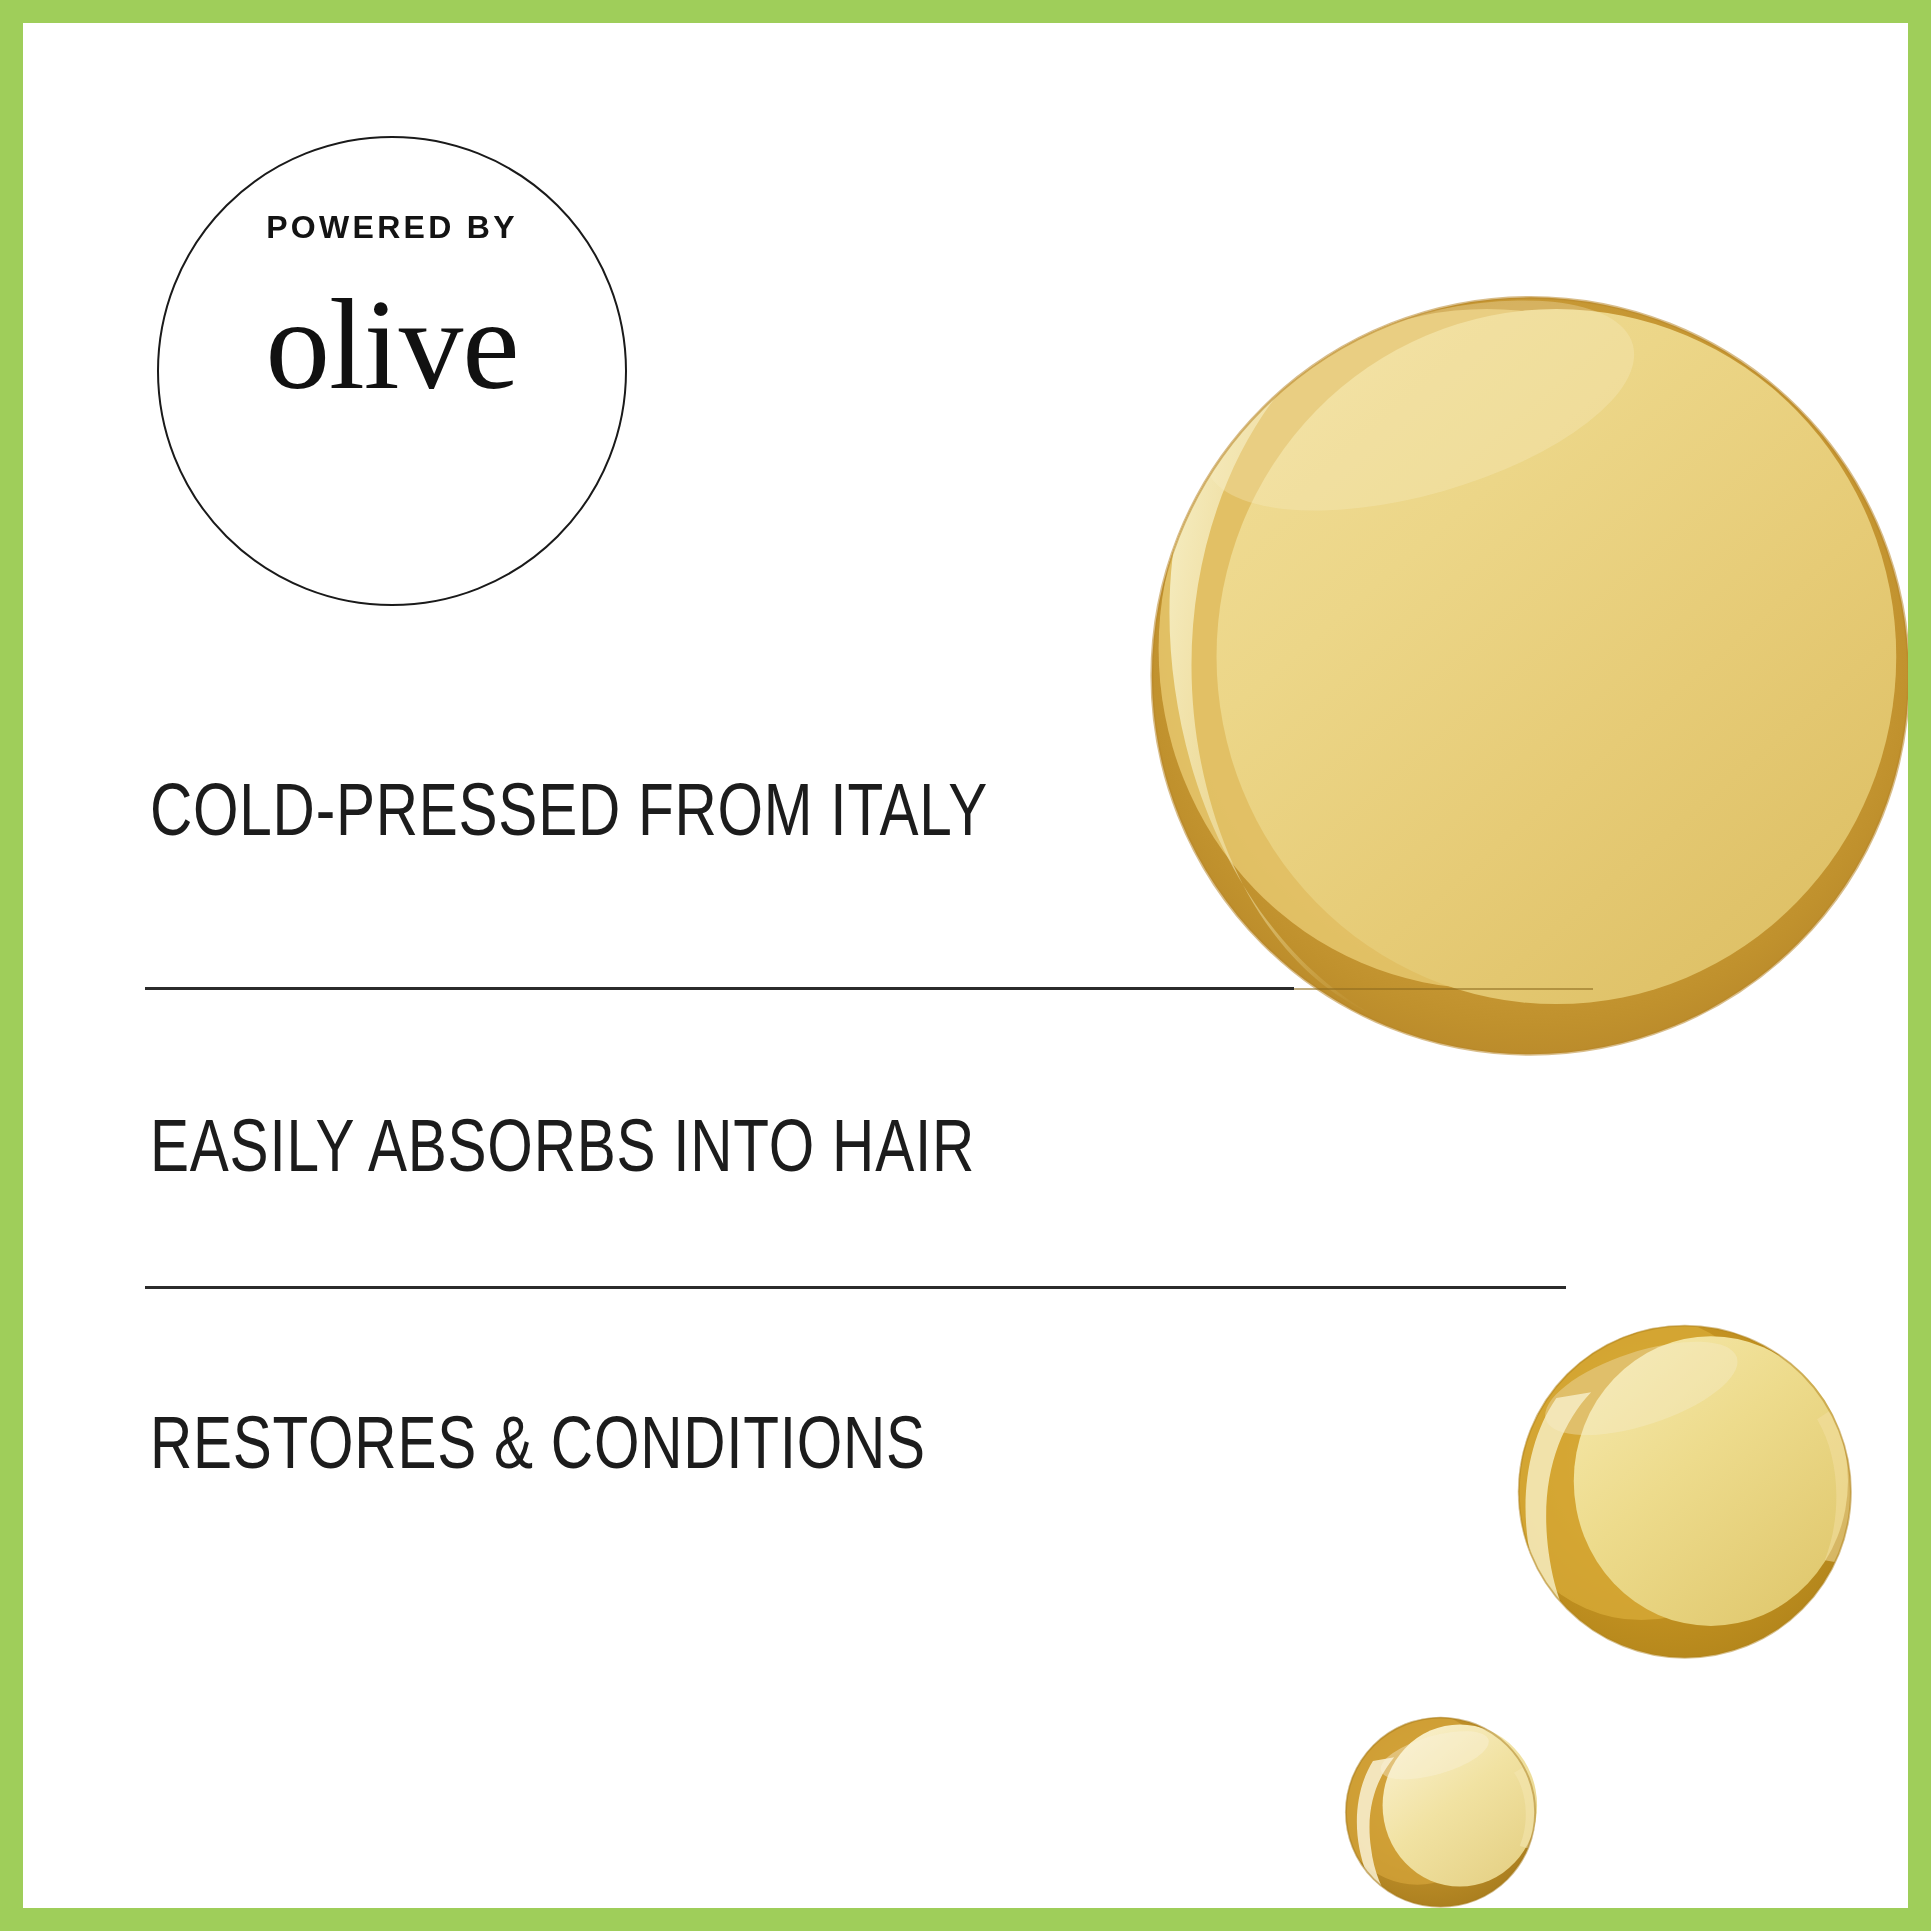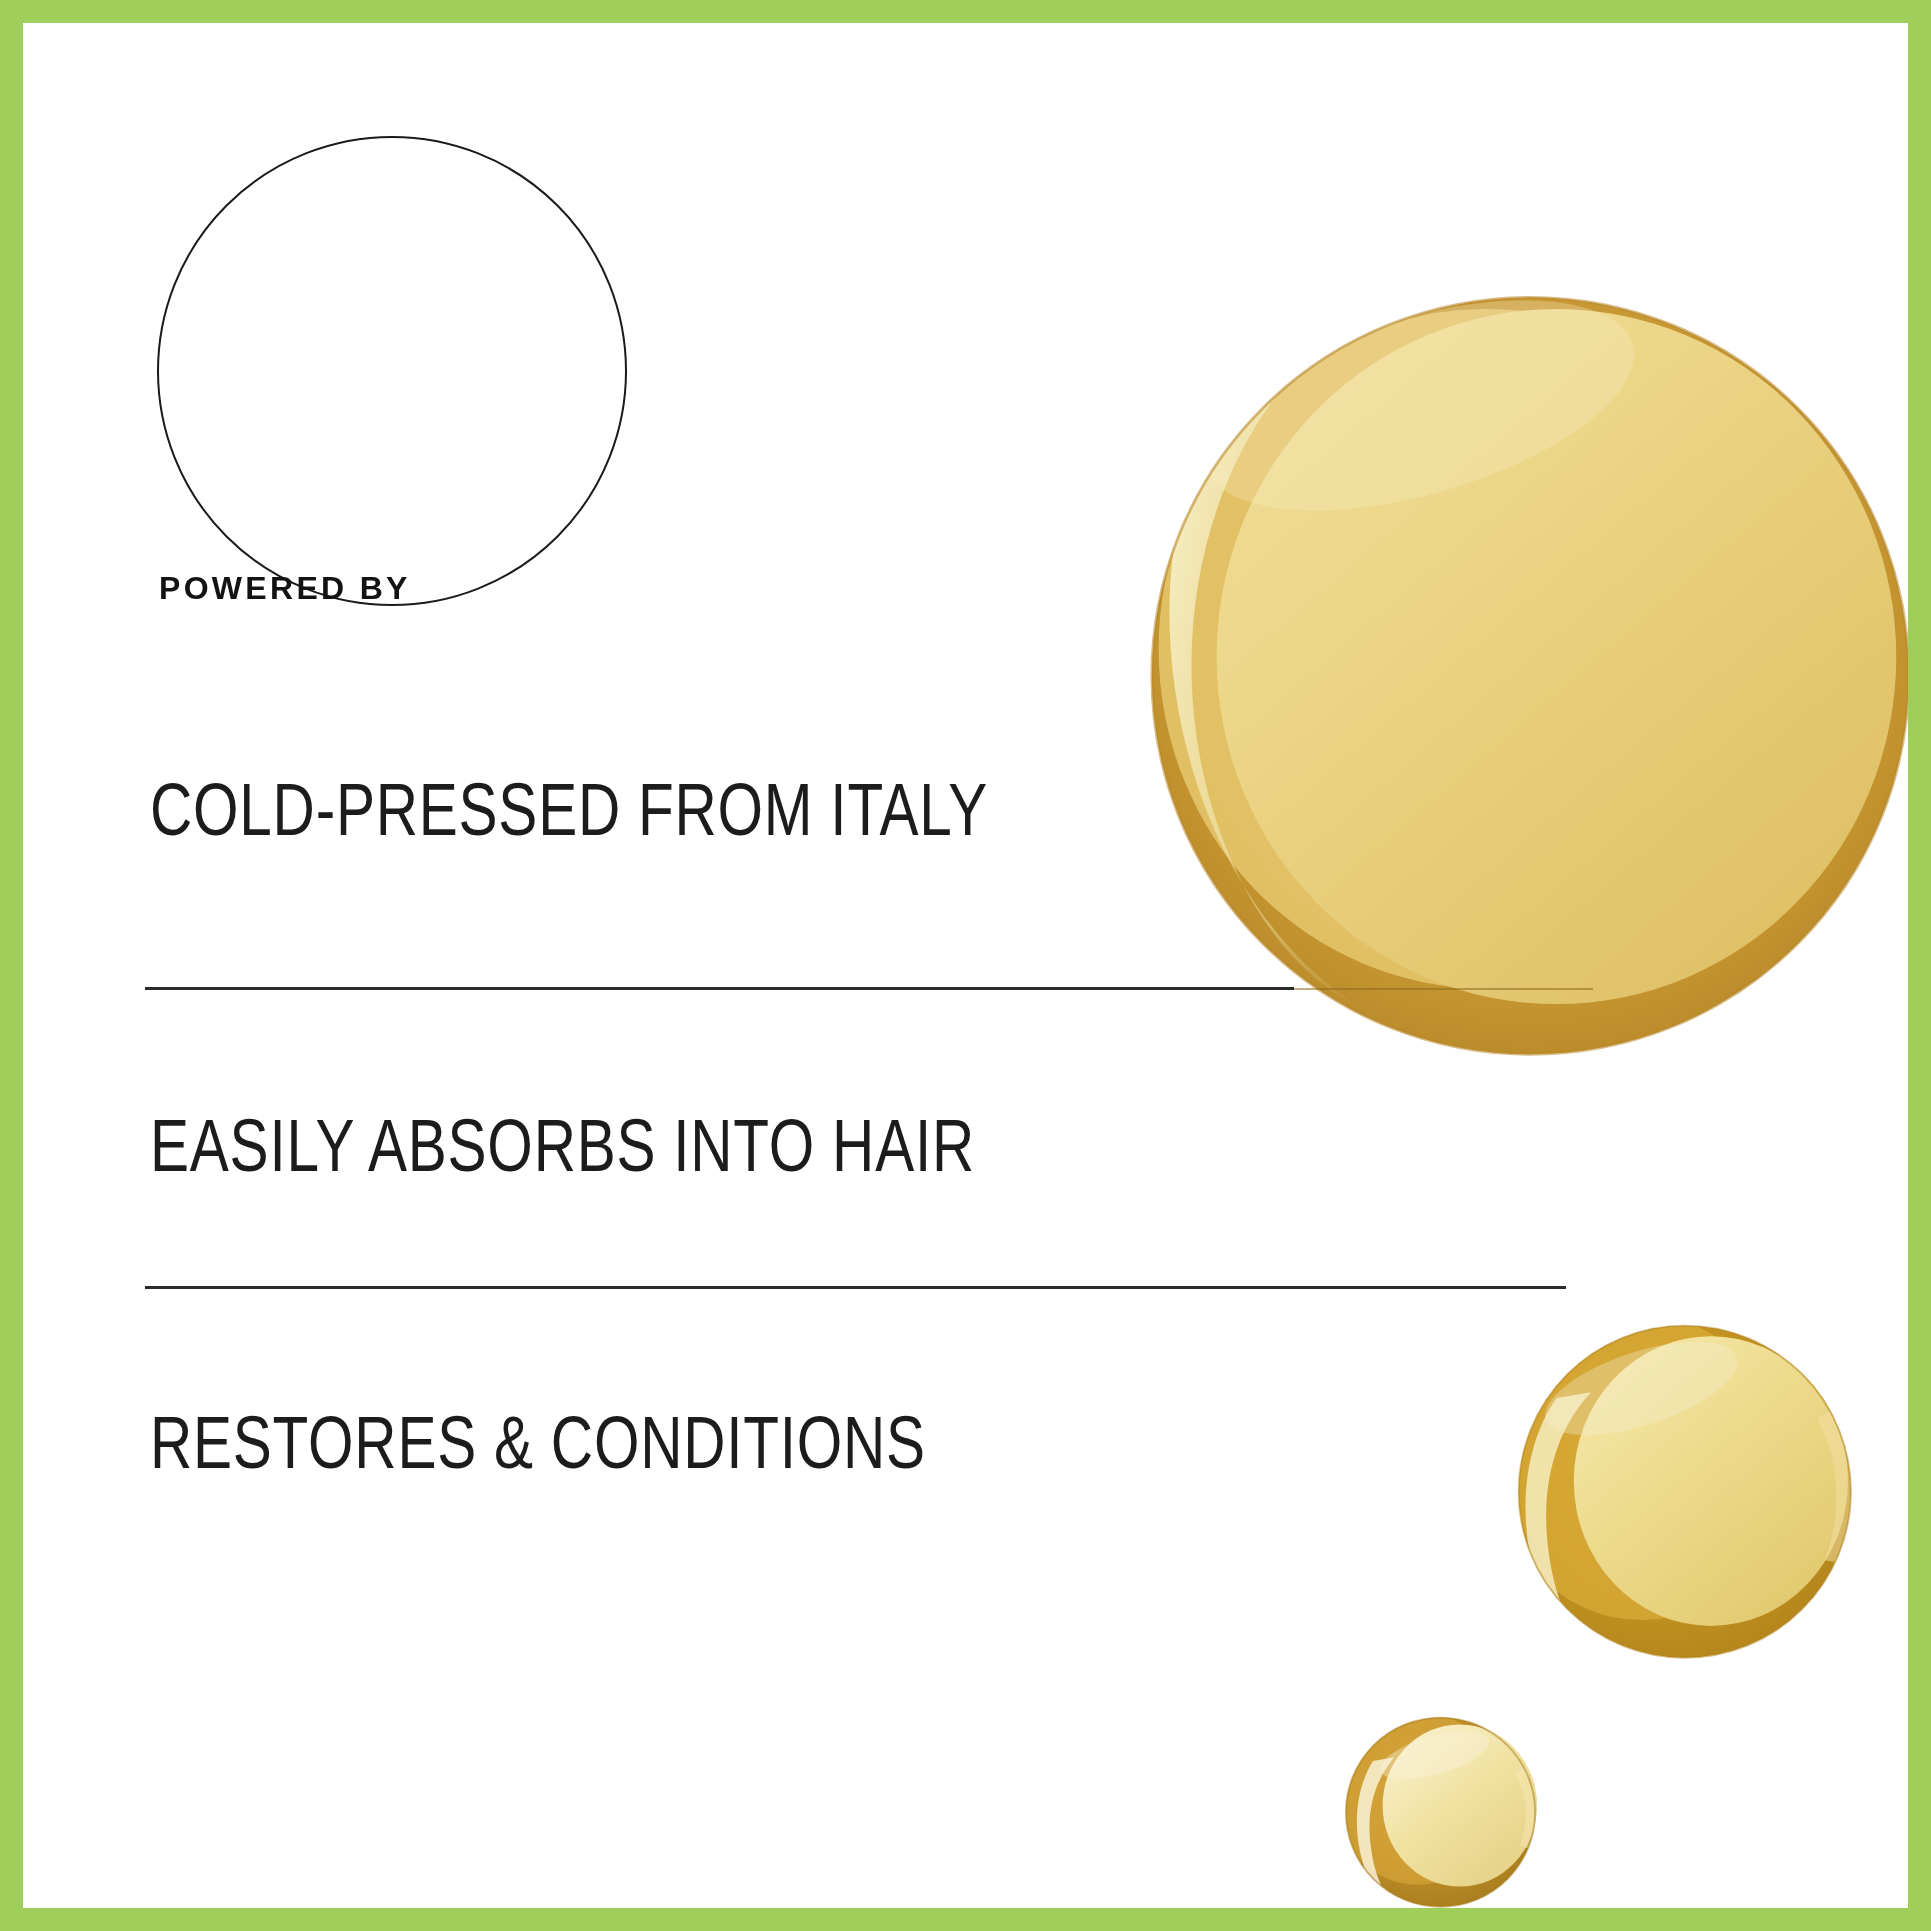--- a/index.html
+++ b/index.html
@@ -45,22 +45,22 @@
     border: 2.9px solid #1a1a1a;
     border-radius: 50%;
     box-sizing: border-box;
     z-index: 20;
     background: transparent;
   }
   .badge-inner {
     position: absolute;
     inset: 0;
     display: flex;
-    flex-direction: row;
-    align-items: flex-end;
+    flex-direction: column;
+    align-items: center;
     justify-content: flex-start;
     padding-top: 73px;
     box-sizing: border-box;
     gap: 28px;
   }
   .badge-powered {
     font-family: "Liberation Sans", sans-serif;
     font-weight: 700;
     font-size: 32px;
     letter-spacing: 3.3px;
@@ -238,20 +238,21 @@
         <circle cx="1492" cy="1877" r="98" fill="none" stroke="#a87c1c" stroke-width="2" opacity="0.5"></circle>
       </g>
     </svg>
   </div>
 
   <div class="divider-ghost"></div>
 
   <div class="badge">
     <div class="badge-inner">
       <div class="badge-powered">POWERED BY</div>
+      <div class="badge-word olive">olive</div>
     </div>
   </div>
 
   <div class="features">
 
     <div class="feature-text f1">COLD-PRESSED FROM ITALY</div>
 
     <div class="divider d1"></div>
 
     <div class="feature-text f2">EASILY ABSORBS INTO HAIR</div>

